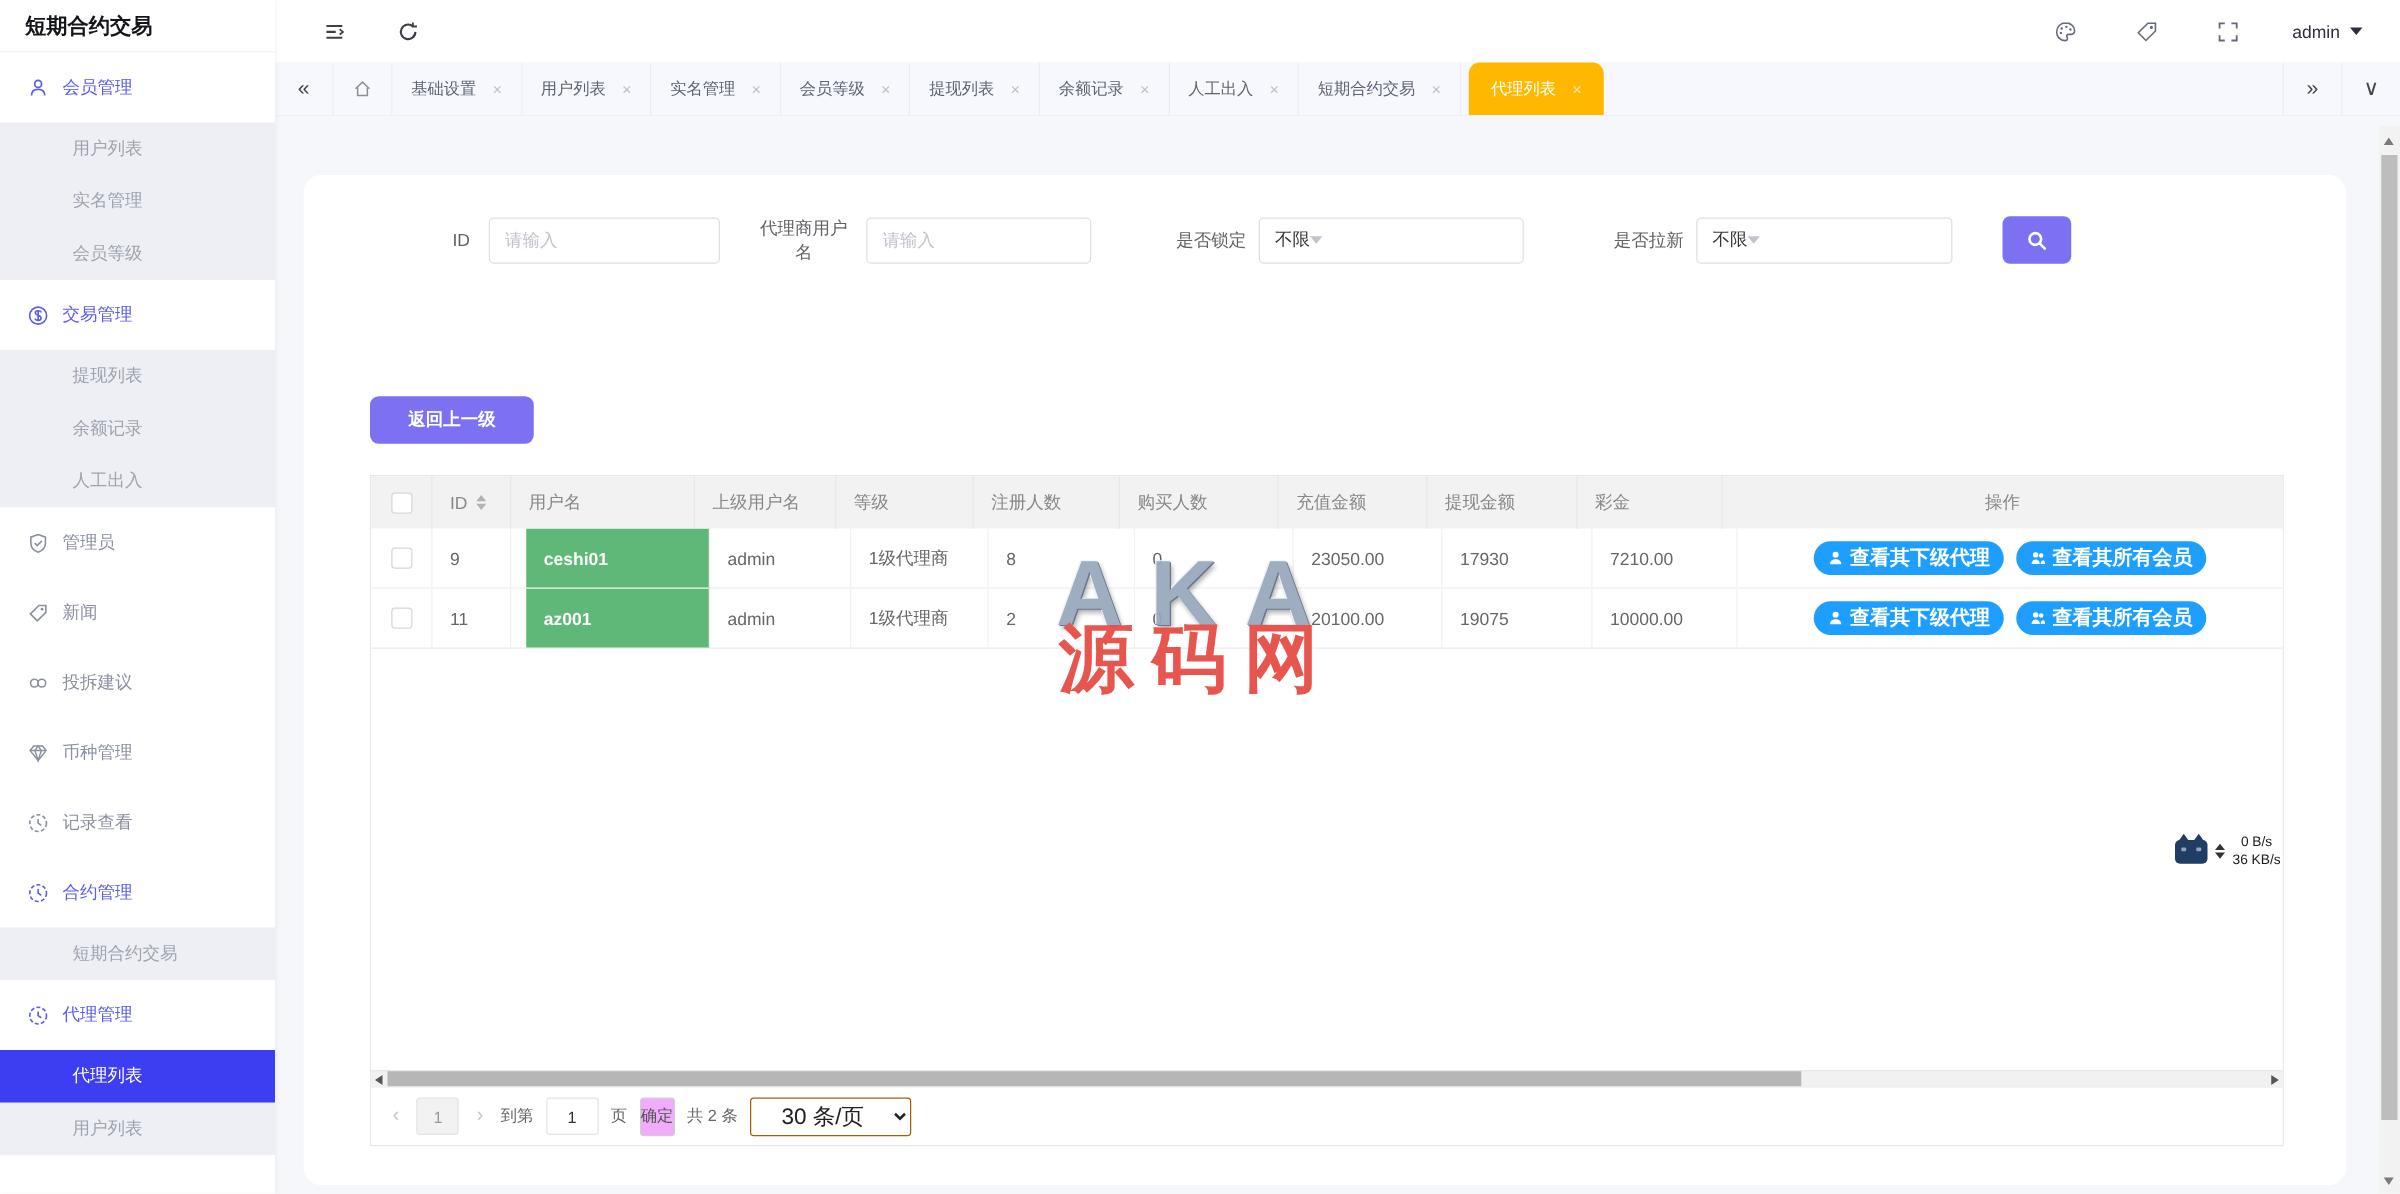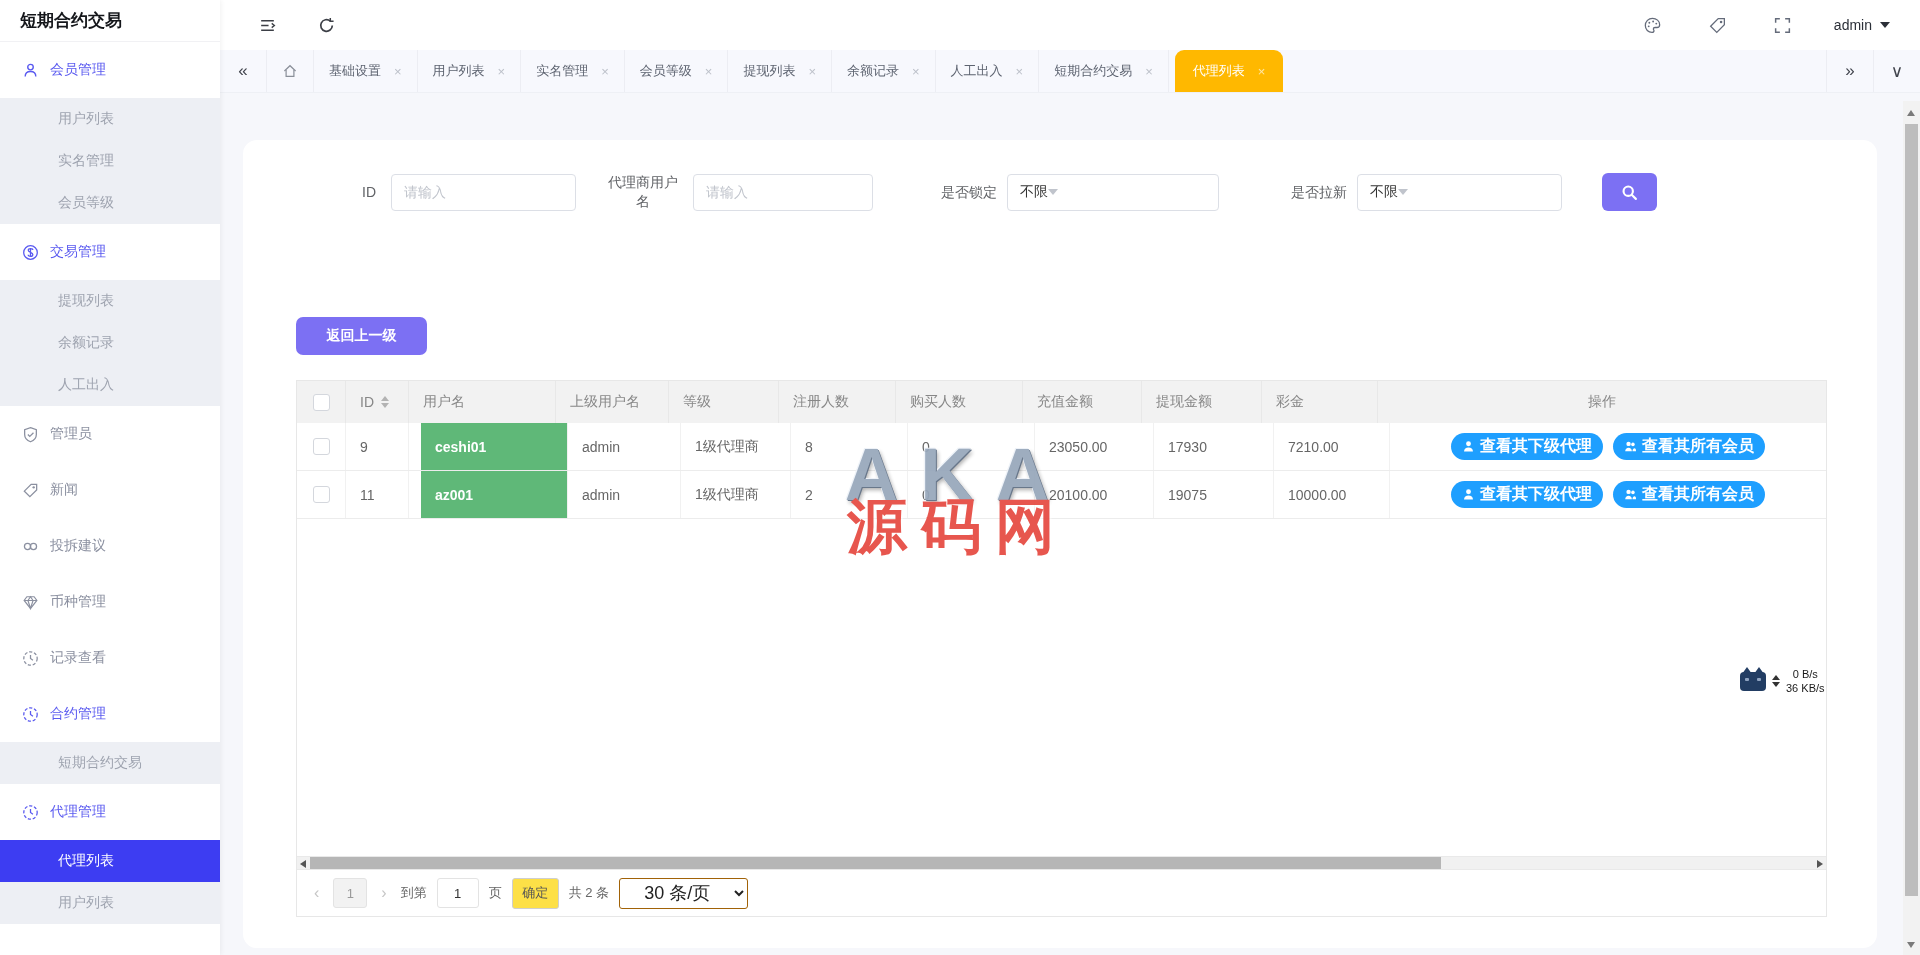--- a/index.html
+++ b/index.html
@@ -95,21 +95,21 @@
   .hs-thumb { position:absolute; left:13px; top:0; bottom:0; width:74%; background:#b6b6b6; cursor:pointer; }
   .hs-l, .hs-r { position:absolute; top:3px; width:0; height:0; border-top:4px solid transparent; border-bottom:4px solid transparent; }
   .hs-l { left:3px; border-right:6px solid #555; }
   .hs-r { right:3px; border-left:6px solid #555; }
 
   
   .pager { height:47px; border-top:1px solid #e9e9e9; display:flex; align-items:center; gap:10px; padding-left:13px; font-size:13px; color:#666; background:#fff; }
   .pg-nav { color:#c6c6c6; font-size:16px; padding:0 4px; cursor:pointer; }
   .pg-cur { width:34px; height:30px; background:#f2f2f2; border:1px solid #e3e3e3; border-radius:3px; display:flex; align-items:center; justify-content:center; color:#9a9a9a; }
   .pg-in { width:42px; height:30px; border:1px solid #e3e3e3; border-radius:3px; text-align:center; font-size:13px; color:#333; outline:none; }
-  .pg-ok { width:47px; height:31px; border:1px solid #cfcfcf; border-radius:3px; background:#fde047; color:#555; font-size:13px; cursor:pointer; }
+  .pg-ok { width:28px; height:31px; border:1px solid #cfcfcf; border-radius:3px; background:#f0abfc; color:#555; font-size:13px; cursor:pointer; }
   .pg-size { height:31px; border:1px solid #a16207; border-radius:3px; font-size:18px; color:#222; background:#fff; padding:0 20px; }
 
   
   .watermark { position:absolute; left:455px; top:292px; width:520px; text-align:center; z-index:6; pointer-events:none; opacity:.93; }
   .wm1 { font-size:74px; font-weight:900; letter-spacing:22px; color:#97a7bb; text-shadow:1px 1px 0 #5d6d82, -1px -1px 0 #edf2f8, 2px 3px 4px rgba(0,0,0,.35); }
   .wm2 { font-size:60px; font-weight:900; color:#e64a41; letter-spacing:14px; margin-top:-30px; text-shadow:2px 2px 0 rgba(255,255,255,.45); }
 
   
   .net { position:absolute; left:1520px; top:574px; display:flex; align-items:center; gap:6px; z-index:7; }
   .cat { width:26px; height:19px; background:#223d63; border-radius:4px; position:relative; }

